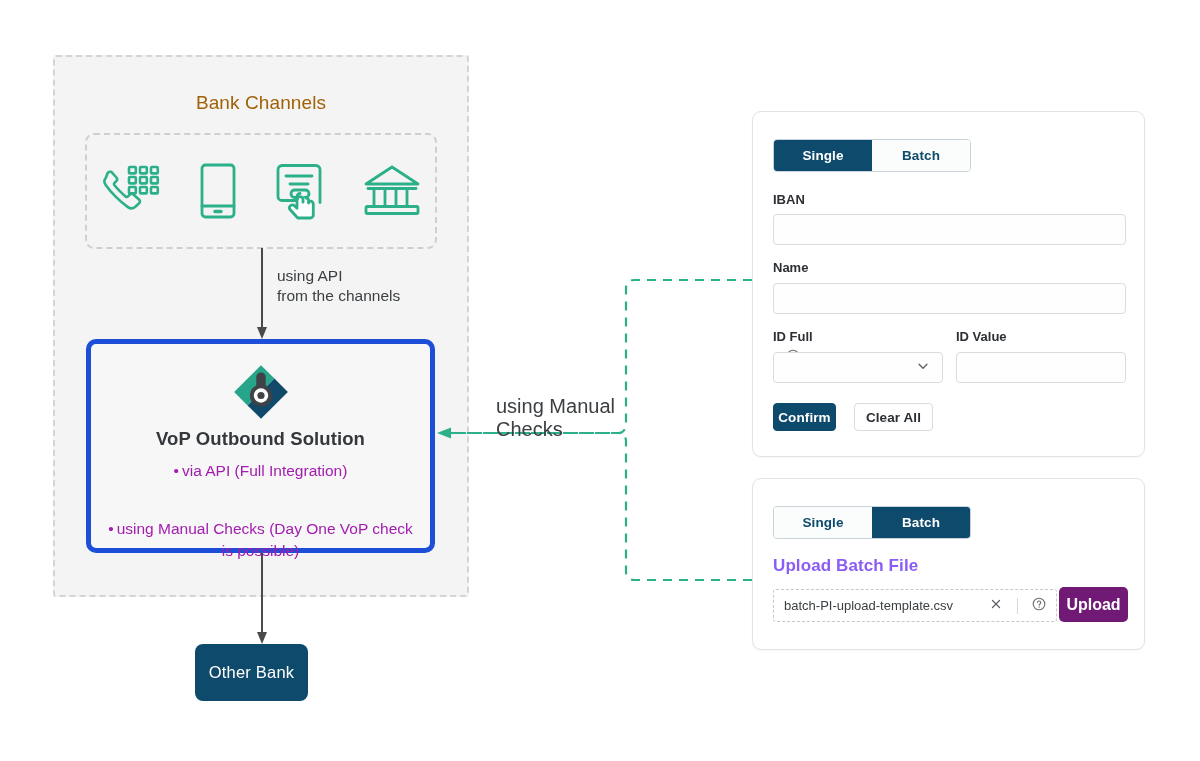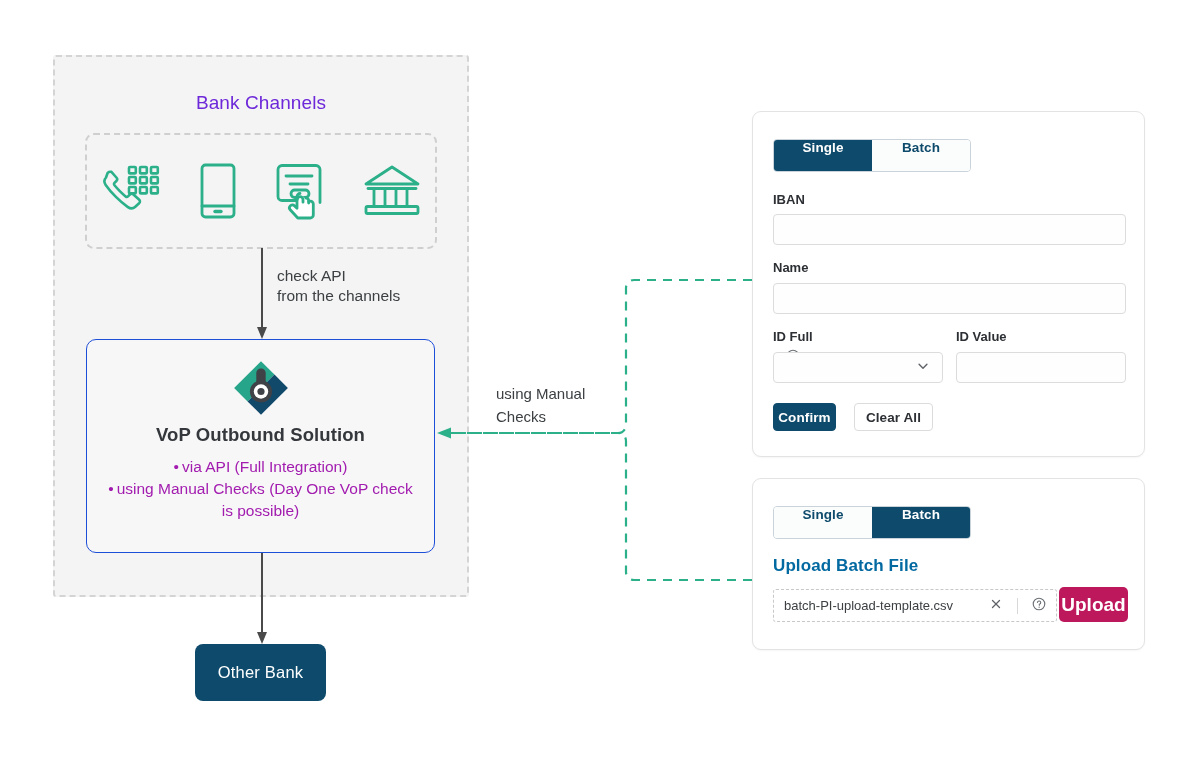--- a/index.html
+++ b/index.html
@@ -36,21 +36,21 @@
     box-sizing: border-box;
   }
 
   .bank-channels-title {
     position: absolute;
     left: 53px;
     top: 92px;
     width: 416px;
     text-align: center;
     font-size: 19px;
-    color: #6d28d9;
+    color: #a16207;
     letter-spacing: .1px;
   }
 
   .channels-box {
     position: absolute;
     left: 85px;
     top: 133px;
     width: 352px;
     height: 116px;
     border: 2px dashed #cfcfcf;
@@ -87,21 +87,21 @@
     white-space: nowrap;
   }
 
   .vop-box {
     position: absolute;
     left: 86px;
     top: 339px;
     width: 349px;
     height: 214px;
     background: #f7f7f7;
-    border: 1px solid #1d4ed8;
+    border: 5px solid #1d4ed8;
     border-radius: 10px;
     box-sizing: border-box;
     text-align: center;
   }
   .vop-logo {
     margin: 20px auto 0;
     width: 56px;
     height: 56px;
     position: relative;
   }
@@ -112,37 +112,37 @@
     color: #34373b;
     letter-spacing: .1px;
   }
   .vop-bullets {
     margin: 10px 14px 0;
     font-size: 15.5px;
     line-height: 22px;
     color: #a21caf;
   }
   .vop-bullets .bl { white-space: nowrap; }
-  .vop-bullets .bl2 { white-space: normal; }
+  .vop-bullets .bl2 { white-space: normal; margin-top: 36px; }
   .bullet-dot { padding-right: 3px; }
 
   
   .arrow-bank {
     position: absolute;
     left: 252px;
     top: 553px;
     width: 20px;
     height: 92px;
   }
 
   .other-bank {
     position: absolute;
     left: 195px;
     top: 644px;
-    width: 131px;
+    width: 113px;
     height: 57px;
     background: #0d4a6b;
     border-radius: 8px;
     color: #ffffff;
     font-size: 16.5px;
     display: flex;
     align-items: center;
     justify-content: center;
     letter-spacing: .2px;
   }
@@ -152,22 +152,22 @@
     position: absolute;
     left: 420px;
     top: 270px;
     width: 345px;
     height: 320px;
     pointer-events: none;
   }
   .label-manual {
     position: absolute;
     left: 496px;
-    top: 382px;
-    font-size: 15px;
+    top: 395px;
+    font-size: 20px;
     line-height: 23px;
     color: #3c4043;
     white-space: nowrap;
   }
 
   
   .panel {
     position: absolute;
     background: #ffffff;
     border: 1px solid #e3e3e3;
@@ -184,20 +184,21 @@
     top: 27px;
     display: flex;
     border: 1px solid #c9d3d9;
     border-radius: 4px;
     overflow: hidden;
     height: 31px;
   }
   .seg-btn {
     width: 98px;
     display: flex;
+    align-items: center;
     justify-content: center;
     font-size: 13.5px;
     font-weight: bold;
     letter-spacing: .1px;
     cursor: pointer;
   }
   .seg-btn.active { background: #0d4a6b; color: #ffffff; }
   .seg-btn.inactive { background: #fbfcfc; color: #0d4a6b; }
 
   .field-label {
@@ -248,21 +249,21 @@
   }
   .btn-primary { background: #0d4a6b; color: #ffffff; border: 1px solid #0d4a6b; }
   .btn-secondary { background: #ffffff; color: #2c2f33; border: 1px solid #dcdcdc; }
 
   .upload-heading {
     position: absolute;
     left: 20px;
     top: 77px;
     font-size: 17px;
     font-weight: bold;
-    color: #0369a1;
+    color: #8b5cf6;
     letter-spacing: .1px;
   }
 
   .file-drop {
     position: absolute;
     left: 20px;
     top: 110px;
     width: 284px;
     height: 33px;
     border: 1px dashed #c8c8c8;
@@ -280,25 +281,25 @@
     white-space: nowrap;
     overflow: hidden;
   }
   .file-sep { width: 1px; height: 16px; background: #d8d8d8; }
   .btn-upload {
     position: absolute;
     left: 306px;
     top: 108px;
     width: 69px;
     height: 35px;
-    background: #be185d;
+    background: #701a75;
     color: #ffffff;
     border: none;
     border-radius: 5px;
-    font-size: 19px;
+    font-size: 16px;
     font-weight: bold;
     display: flex;
     align-items: center;
     justify-content: center;
     cursor: pointer;
   }
 </style>
 </head>
 <body>
 
@@ -359,21 +360,21 @@
 
   </div>
 
   <div class="arrow-api">
     <svg width="20" height="92" viewBox="0 0 20 92">
       <line x1="10" y1="0" x2="10" y2="80" stroke="#4a4a4a" stroke-width="2"></line>
       <path d="M10 91 L5 79 L15 79 Z" fill="#4a4a4a"></path>
     </svg>
   </div>
   <div class="label-api">
-    <div>check API</div>
+    <div>using API</div>
     <div>from the channels</div>
   </div>
 
   <div class="vop-box">
     <div class="vop-logo">
       <svg width="56" height="56" viewBox="0 0 56 56">
         <g transform="rotate(45 28 28)">
           <rect x="9" y="9" width="19" height="38" fill="#27a58b"></rect>
           <rect x="28" y="9" width="19" height="38" fill="#11496b"></rect>
         </g>

